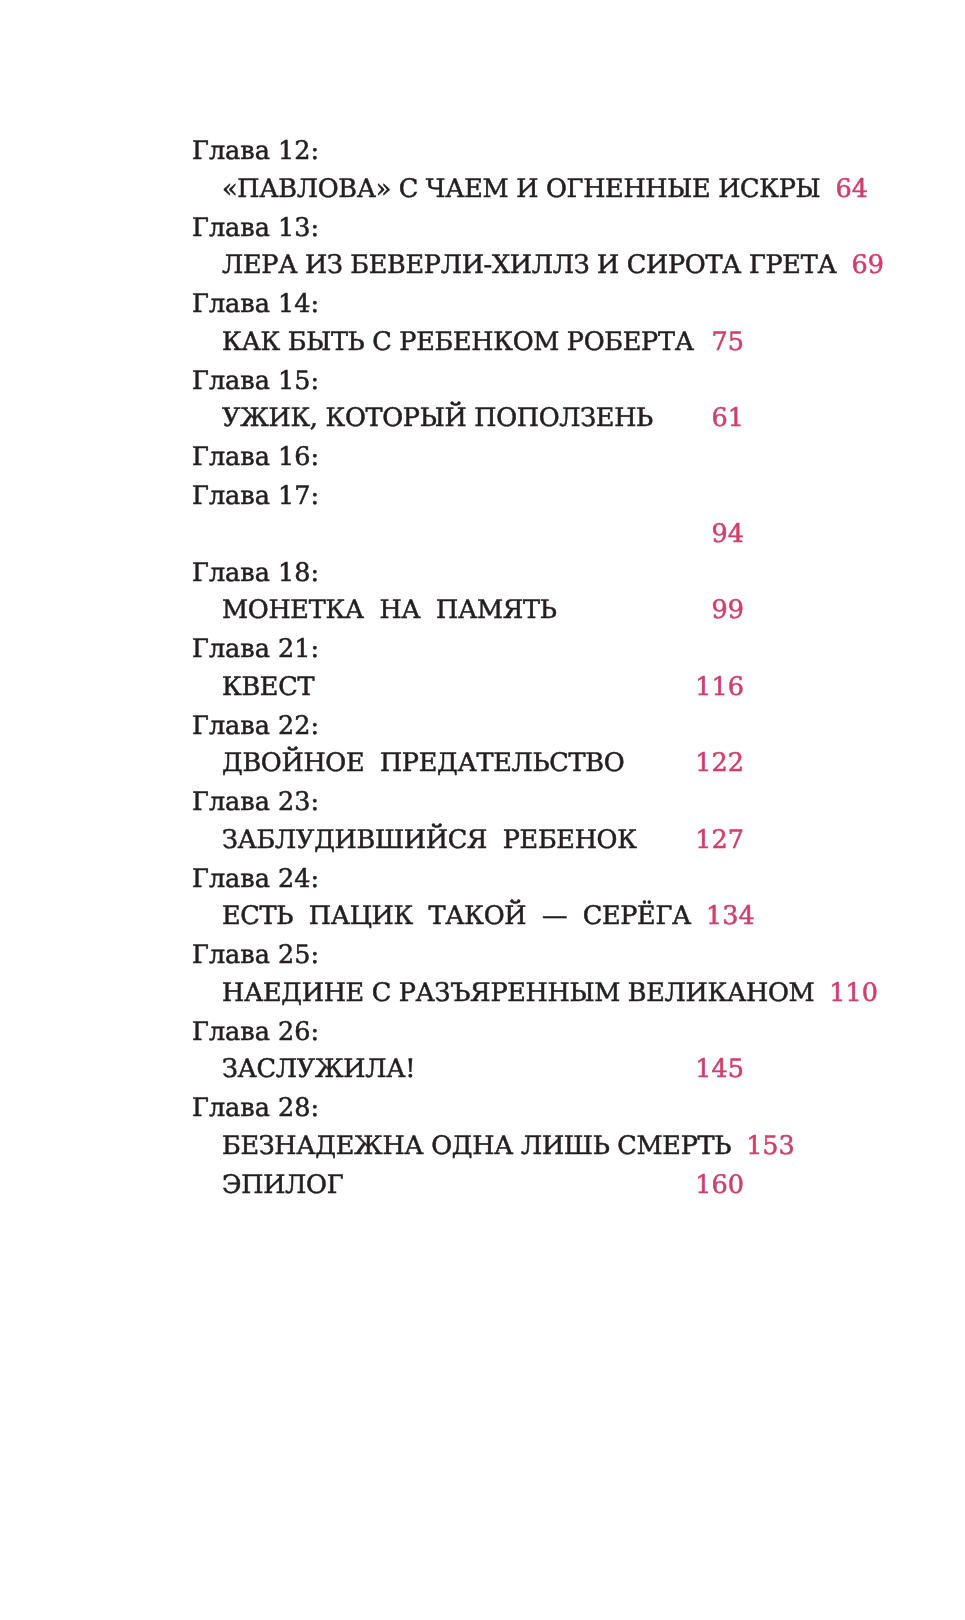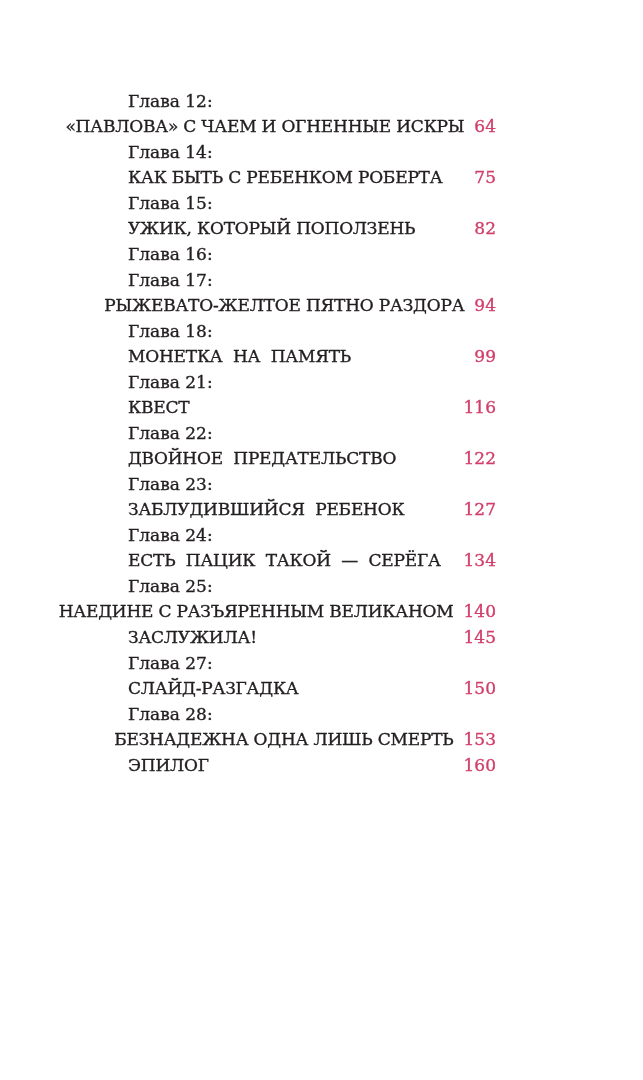--- a/index.html
+++ b/index.html
@@ -30,24 +30,25 @@
     right: 78px; 
   }
   .toc-entry { margin-bottom: 1px; }
   .chapter-line {
     font-size: 17px;
     line-height: 25px;
     white-space: nowrap;
   }
   .title-line {
     display: flex;
-    justify-content: flex-end;
+    justify-content: flex-start;
     align-items: baseline;
     font-size: 17px;
     line-height: 25px;
+    margin-left: 20px;
   }
   .title {
     letter-spacing: -0.2px;
     white-space: nowrap;
     flex: 0 1 auto;
   }
   .pagenum {
     color: var(--accent);
     -webkit-text-stroke: 0.35px var(--accent);
     margin-left: auto;
@@ -61,45 +62,51 @@
 <div class="page">
   <div class="toc">
   <div class="toc-entry">
     <div class="chapter-line">Глава 12:</div>
     <div class="title-line">
       <span class="title">«ПАВЛОВА» С ЧАЕМ И ОГНЕННЫЕ ИСКРЫ</span>
       <span class="pagenum">64</span>
     </div>
   </div>
 
+  <div class="toc-entry">
+    <div class="chapter-line">Глава 13:</div>
+    <div class="title-line">
+      <span class="title">ЛЕРА ИЗ БЕВЕРЛИ-ХИЛЛЗ И СИРОТА ГРЕТА</span>
+      <span class="pagenum">69</span>
+    </div>
+  </div>
 
   <div class="toc-entry">
     <div class="chapter-line">Глава 14:</div>
     <div class="title-line">
       <span class="title">КАК БЫТЬ С РЕБЕНКОМ РОБЕРТА</span>
       <span class="pagenum">75</span>
     </div>
   </div>
 
   <div class="toc-entry">
     <div class="chapter-line">Глава 15:</div>
     <div class="title-line">
       <span class="title">УЖИК, КОТОРЫЙ ПОПОЛЗЕНЬ</span>
-      <span class="pagenum">82</span>
+      <span class="pagenum">61</span>
     </div>
   </div>
 
   <div class="toc-entry">
     <div class="chapter-line">Глава 16:</div>
   </div>
 
   <div class="toc-entry">
     <div class="chapter-line">Глава 17:</div>
     <div class="title-line">
-      <span class="title">РЫЖЕВАТО-ЖЕЛТОЕ ПЯТНО РАЗДОРА</span>
       <span class="pagenum">94</span>
     </div>
   </div>
 
   <div class="toc-entry">
     <div class="chapter-line">Глава 18:</div>
     <div class="title-line">
       <span class="title">МОНЕТКА&nbsp; НА&nbsp; ПАМЯТЬ</span>
       <span class="pagenum">99</span>
     </div>
@@ -138,38 +145,32 @@
     <div class="title-line">
       <span class="title">ЕСТЬ&nbsp; ПАЦИК&nbsp; ТАКОЙ&nbsp; —&nbsp; СЕРЁГА</span>
       <span class="pagenum">134</span>
     </div>
   </div>
 
   <div class="toc-entry">
     <div class="chapter-line">Глава 25:</div>
     <div class="title-line">
       <span class="title">НАЕДИНЕ С РАЗЪЯРЕННЫМ ВЕЛИКАНОМ</span>
-      <span class="pagenum">140</span>
+      <span class="pagenum">110</span>
     </div>
   </div>
 
   <div class="toc-entry">
+    <div class="chapter-line">Глава 26:</div>
     <div class="title-line">
       <span class="title">ЗАСЛУЖИЛА!</span>
       <span class="pagenum">145</span>
     </div>
   </div>
 
-  <div class="toc-entry">
-    <div class="chapter-line">Глава 27:</div>
-    <div class="title-line">
-      <span class="title">СЛАЙД-РАЗГАДКА</span>
-      <span class="pagenum">150</span>
-    </div>
-  </div>
 
   <div class="toc-entry">
     <div class="chapter-line">Глава 28:</div>
     <div class="title-line">
       <span class="title">БЕЗНАДЕЖНА ОДНА ЛИШЬ СМЕРТЬ</span>
       <span class="pagenum">153</span>
     </div>
   </div>
 
   <div class="toc-entry">

